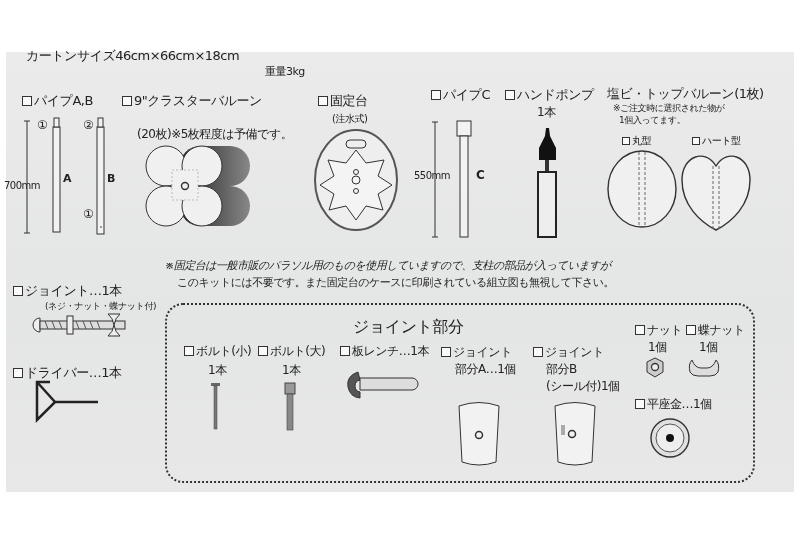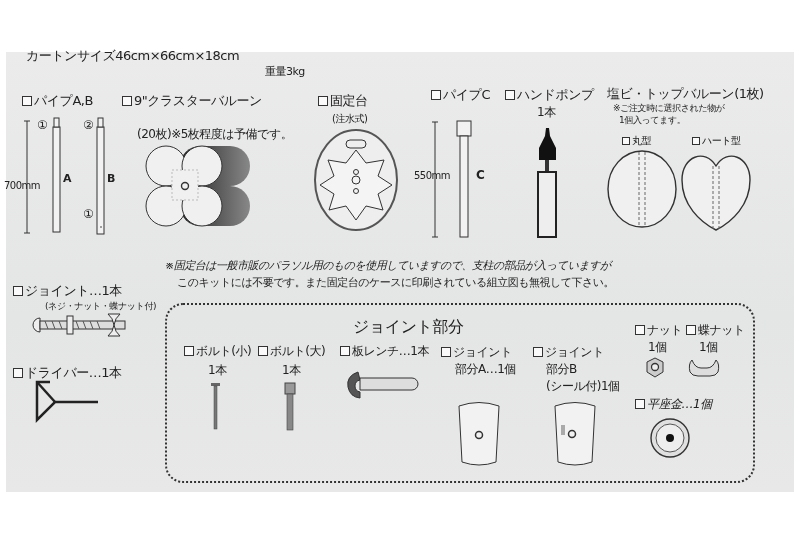--- a/index.html
+++ b/index.html
@@ -199,21 +199,21 @@
 </svg>
 
 <div class="abs t12" style="left:635px;top:322px;">
   <span class="cb"></span><span>ナット</span>
 </div>
 <div class="abs t12" style="left:648px;top:339px;">1個</div>
 <div class="abs t12" style="left:686px;top:322px;">
   <span class="cb"></span><span>蝶ナット</span>
 </div>
 <div class="abs t12" style="left:699px;top:339px;">1個</div>
-<div class="abs t12" style="left:635px;top:396px;font-style:italic;">
+<div class="abs t12" style="left:635px;top:396px;">
   <span class="cb"></span><span>平座金…1個</span>
 </div>
 
 <svg style="left:0;top:0;" width="800" height="533">
   <polygon points="655,358 663,362 663,372 655,377 647,372 647,362" fill="#ccc" stroke="#333"></polygon>
   <circle cx="655" cy="367" r="3.5" fill="#eee" stroke="#333" stroke-width="1.3"></circle>
   <path d="M692,360 q3,8 9,8 l6,0 q6,0 9,-8 q4,4 2,12 q-2,4 -8,4 l-12,0 q-6,0 -8,-4 q-2,-8 2,-12 z" fill="#ddd" stroke="#333"></path>
   <circle cx="670" cy="438" r="19" fill="#e0e0e0" stroke="#333" stroke-width="1.4"></circle>
   <circle cx="670" cy="438" r="14" fill="#eee" stroke="#555"></circle>
   <circle cx="670" cy="438" r="4" fill="#111"></circle>

